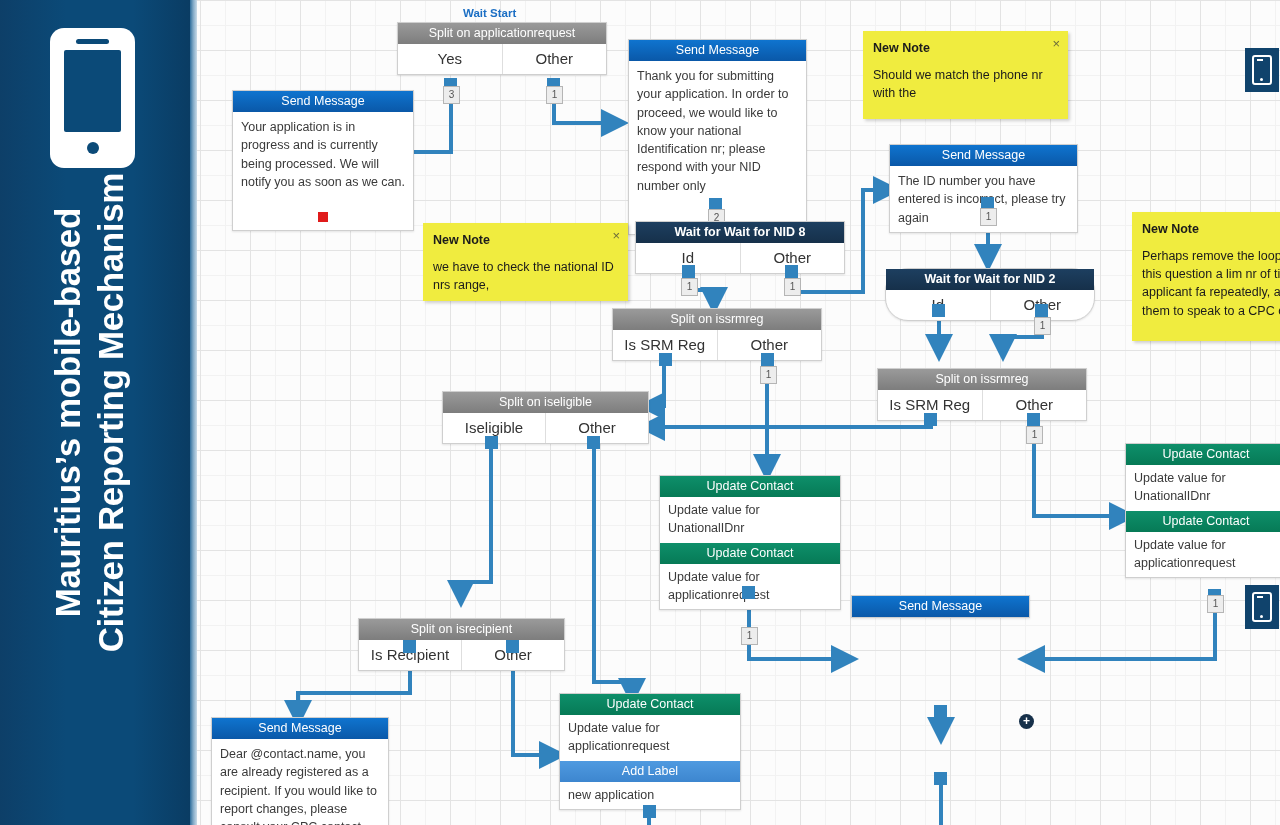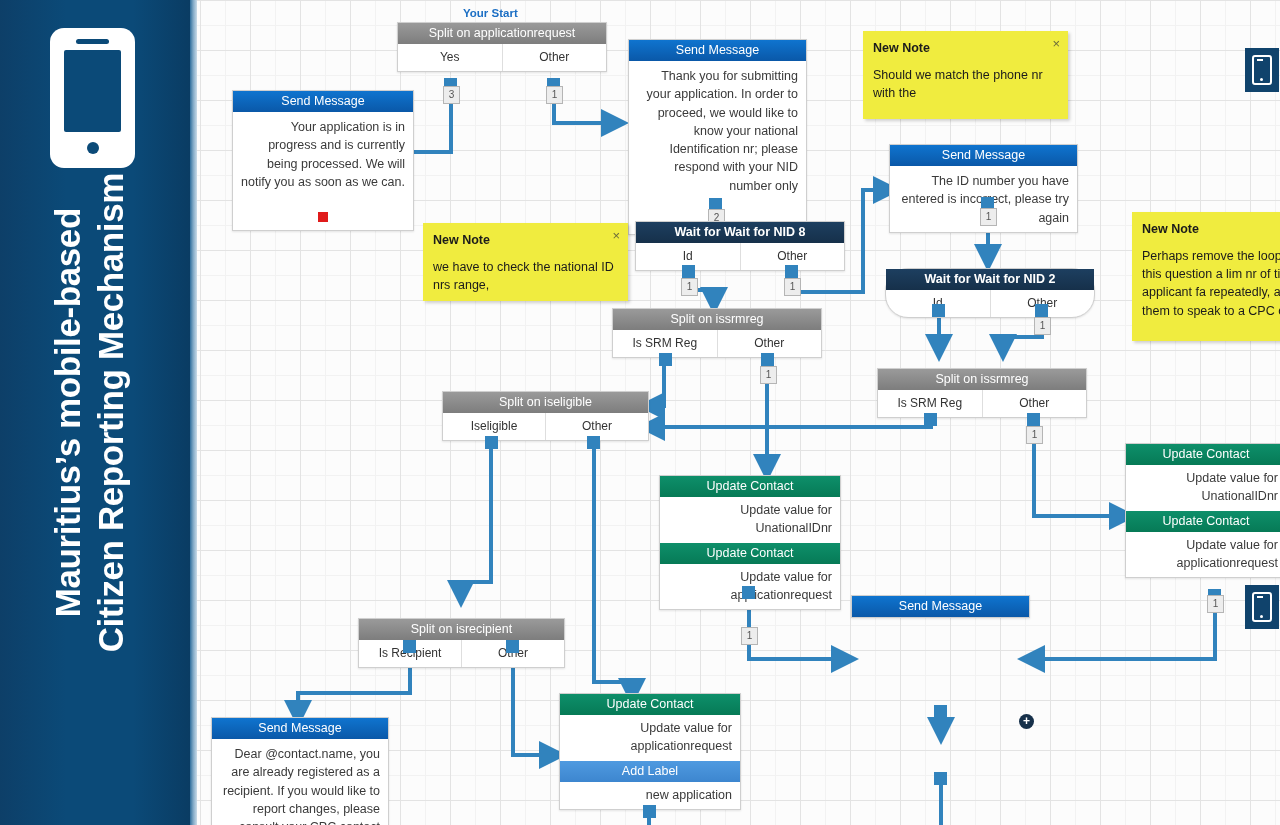--- a/index.html
+++ b/index.html
@@ -62,24 +62,24 @@
   .hdr{
     height:21px;line-height:21px;text-align:center;color:#fff;
     font-size:12.5px;position:relative;
   }
   .hdr.msg{background:linear-gradient(180deg,#0f74cf 0%,#0a58a8 100%);}
   .hdr.wait{background:linear-gradient(180deg,#1d3f60 0%,#16304a 100%);font-weight:bold;}
   .hdr.split{background:linear-gradient(180deg,#9a9a9a 0%,#7d7d7d 100%);color:#fff;}
   .hdr.update{background:linear-gradient(180deg,#0e8f6a 0%,#067a56 100%);}
   .hdr.label{background:linear-gradient(180deg,#4f9ae0 0%,#3d86cf 100%);}
   .body{
-    padding:6px 8px 8px 8px;font-size:12.5px;color:#3a3a3a;line-height:1.46;text-align:right;
+    padding:6px 8px 8px 8px;font-size:12.5px;color:#3a3a3a;line-height:1.46;
   }
   .body.tight{padding:4px 8px 5px 8px;}
-  .branches{display:flex;font-size:12px;color:#333;}
+  .branches{display:flex;font-size:15px;color:#333;}
   .branches > div{
     flex:1;text-align:center;padding:6px 2px 7px 2px;
     border-right:1px solid #dedede;
   }
   .branches > div:last-child{border-right:none;}
   .red-stop{position:absolute;width:10px;height:10px;background:#e01b1b;}
   .plus-badge{
     position:absolute;width:15px;height:15px;border-radius:50%;
     background:#16304a;color:#fff;font-size:12px;line-height:14px;text-align:center;font-weight:bold;
   }
@@ -183,21 +183,21 @@
 
       <path class="wire" d="M 1018 604 L 1018 659 L 832 659" marker-end="url(#ah)"></path>
 
       <path class="wire" d="M 744 711 L 744 733" marker-end="url(#ah)"></path>
 
       <path class="wire" d="M 744 778 L 744 825"></path>
 
       <path class="wire" d="M 452 811 L 452 825"></path>
     </svg>
 
-    <div id="flow-start" style="left:266px;top:7px;">Your Start</div>
+    <div id="flow-start" style="left:266px;top:7px;">Wait Start</div>
 
     <div class="node" style="left:200px;top:22px;width:208px;">
       <div class="hdr split">Split on applicationrequest</div>
       <div class="branches">
         <div>Yes</div>
         <div>Other</div>
       </div>
     </div>
     <div class="port" style="left:247px;top:78px;"></div>
     <div class="port" style="left:350px;top:78px;"></div>

